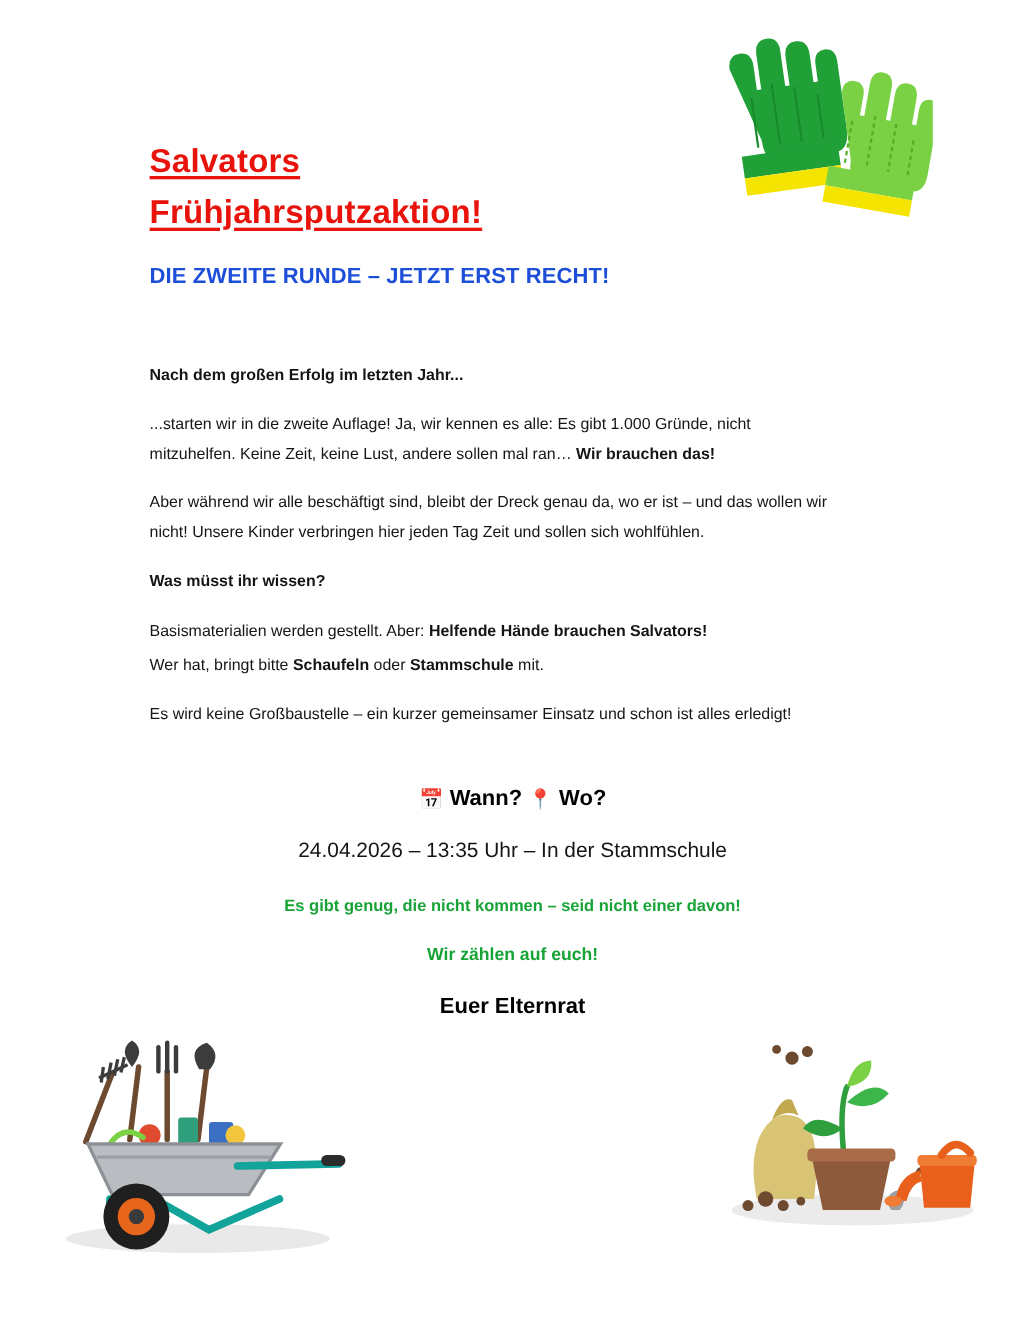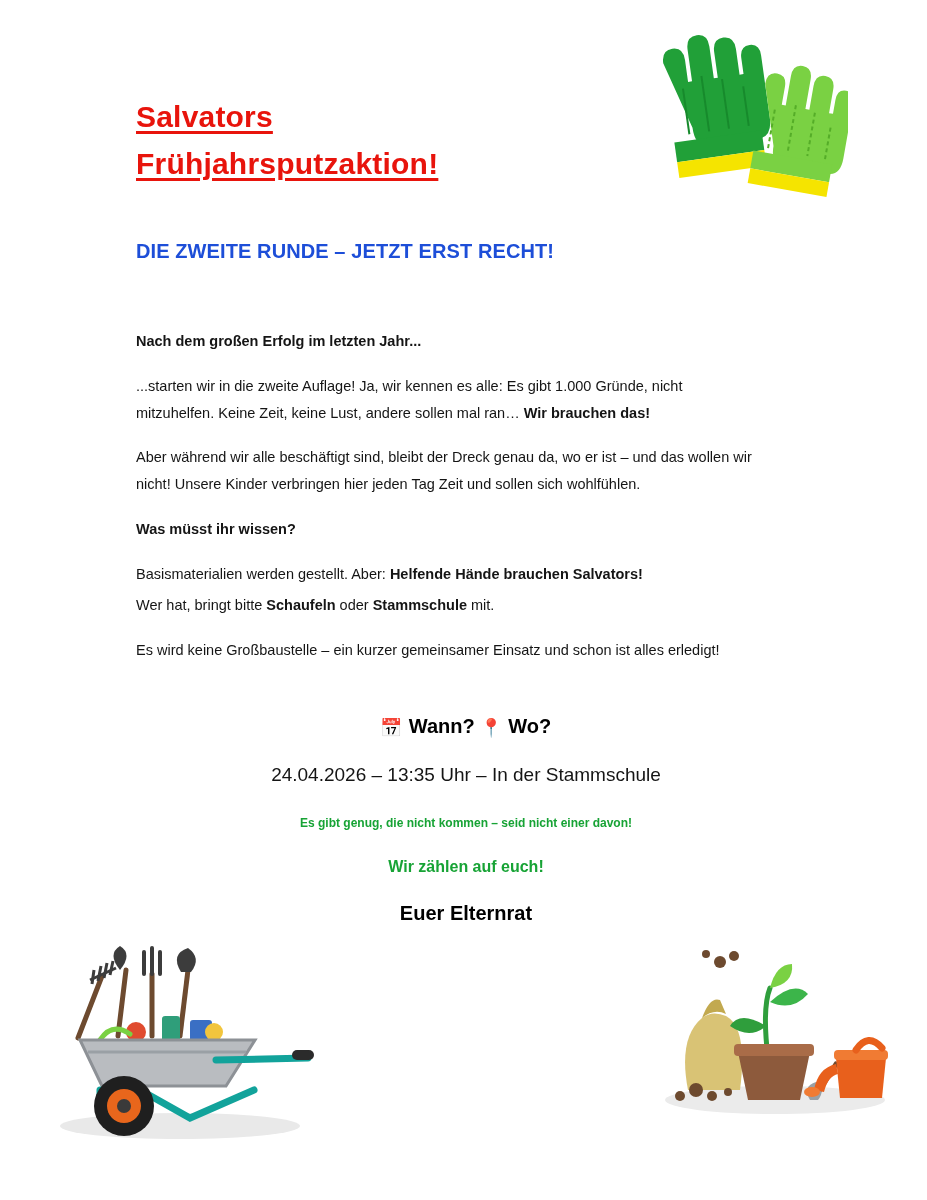--- a/index.html
+++ b/index.html
@@ -19,21 +19,21 @@
   .page {
     position: absolute;
     inset: 0;
     background: #ffffff;
   }
 
   
   .title-block {
     position: absolute;
     left: 136px;
-    top: 94px;
+    top: 124px;
     width: 520px;
   }
   .title-line {
     font-size: 30px;
     font-weight: bold;
     color: #e8140c;
     text-decoration: underline;
     text-underline-offset: 4px;
     line-height: 1.55;
     letter-spacing: 0.2px;
@@ -83,21 +83,21 @@
     font-size: 18px;
     vertical-align: -1px;
   }
   .event-line {
     font-size: 19px;
     color: #151515;
     margin-bottom: 26px;
     line-height: 1.5;
   }
   .closing-1 {
-    font-size: 12px;
+    font-size: 15px;
     font-weight: bold;
     color: #17a335;
     margin-top: 24px;
     margin-bottom: 28px;
   }
   .closing-2 {
     font-size: 16px;
     font-weight: bold;
     color: #17a335;
     margin-bottom: 26px;

